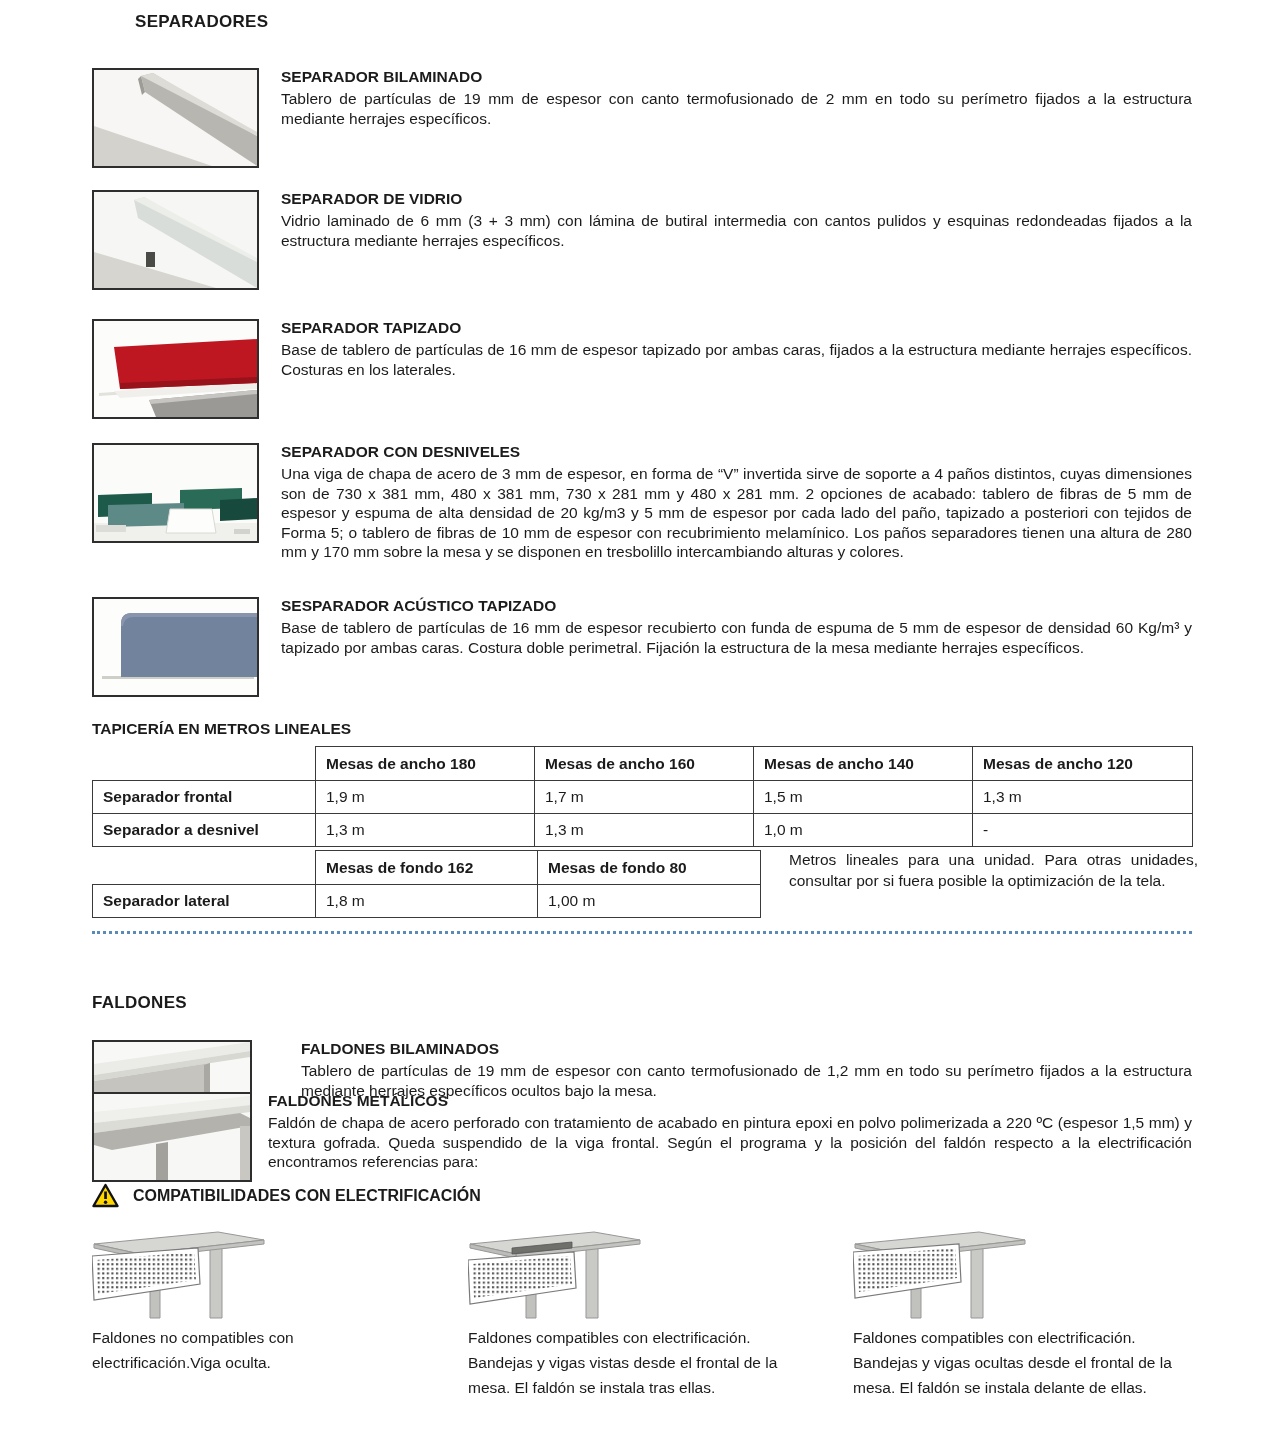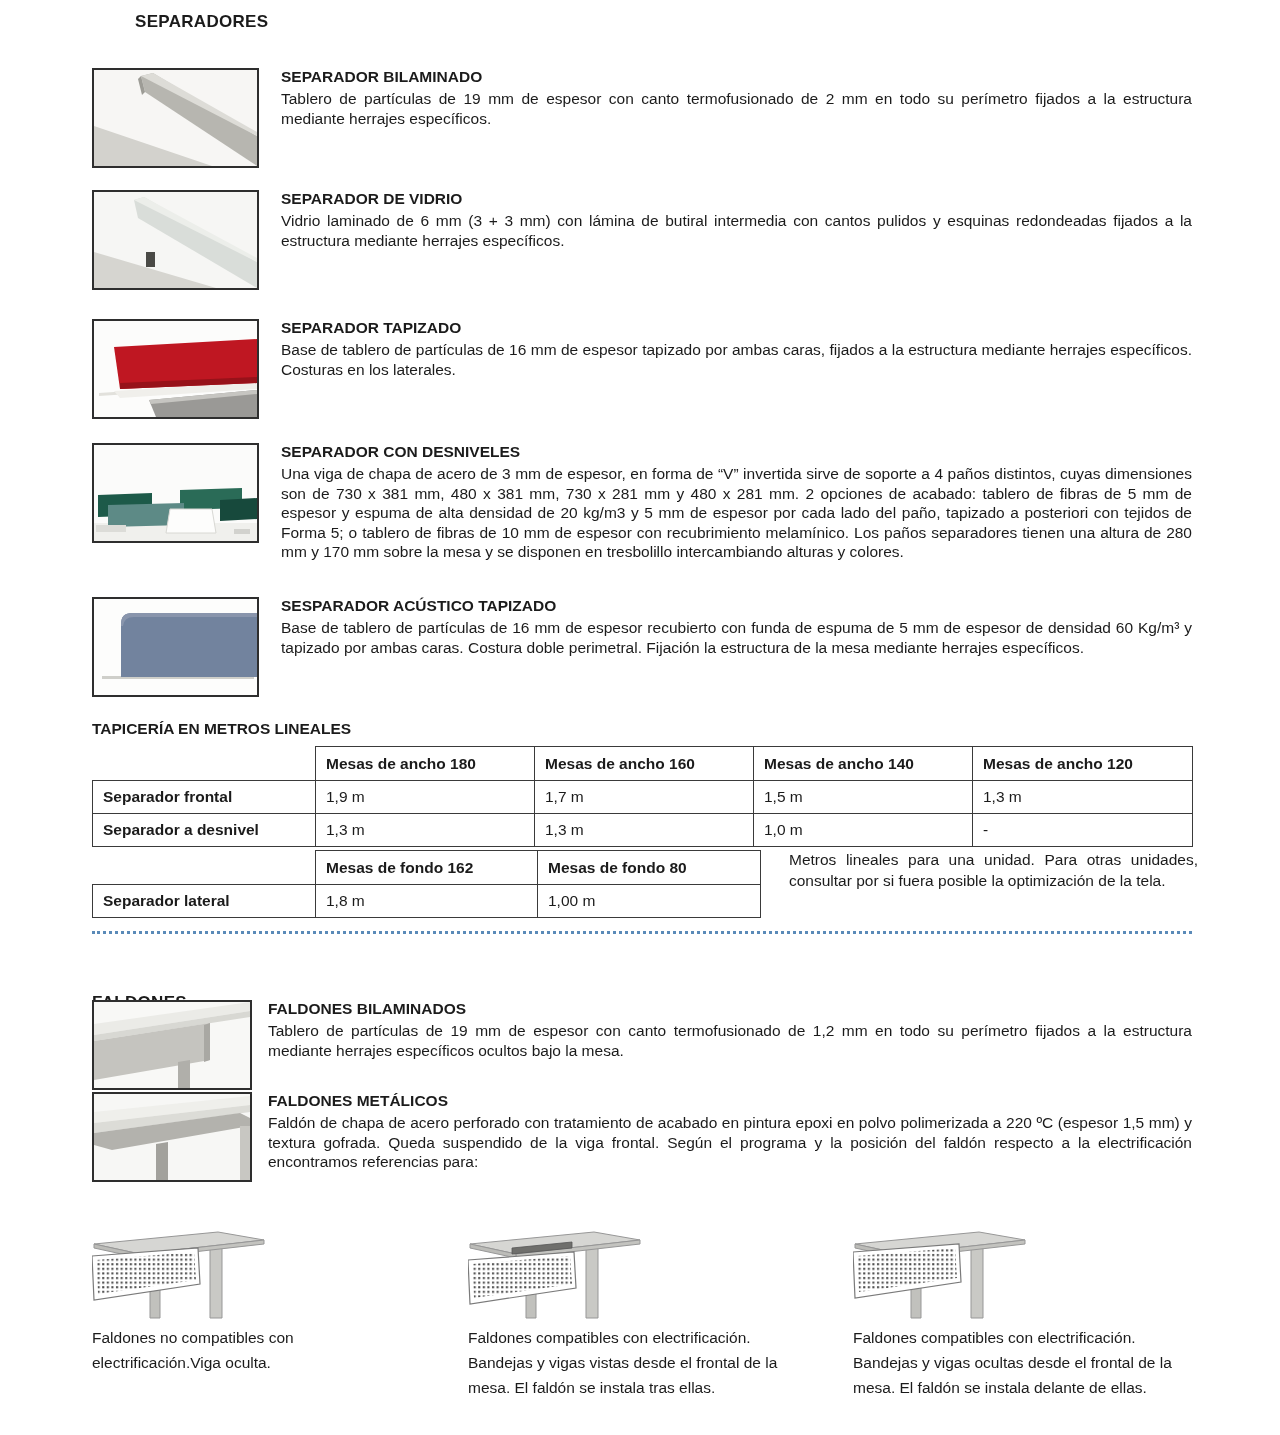--- a/index.html
+++ b/index.html
@@ -182,21 +182,21 @@
     </tr>
   </tbody>
     </table>
 
   <div class="abs note" style="left:789px; top:849px; width:409px;">Metros lineales para una unidad. Para otras unidades, consultar por si fuera posible la optimización de la tela.</div>
 
   <div class="abs divider" style="left:92px; top:931px; width:1100px;"></div>
 
   <div class="abs h-main" style="left:92px; top:946px;margin-top:47px;">FALDONES</div>
 
-  <div class="item" style="top:976px;">
+  <div class="item" style="top:1016px;gap:33px;">
     <div class="thumb thumb-f">
       <svg viewBox="0 0 156 86" preserveAspectRatio="none">
         <rect width="156" height="86" fill="#f8f8f6"></rect>
         <polygon points="0,22 156,0 156,9 0,33" fill="#ebebe7"></polygon>
         <polygon points="0,33 156,9 156,15 0,39" fill="#d8d8d3"></polygon>
         <polygon points="0,39 116,21 116,58 0,78" fill="#c5c4bf"></polygon>
         <polygon points="110,23 116,21 116,58 110,60" fill="#a9a8a3"></polygon>
         <polygon points="84,60 96,58 96,86 84,86" fill="#b0afaa"></polygon>
       </svg>
     </div>
@@ -216,20 +216,28 @@
         <polygon points="62,50 74,48 74,86 62,86" fill="#a2a19c"></polygon>
         <polygon points="146,32 156,32 156,86 146,86" fill="#c8c7c2"></polygon>
       </svg>
     </div>
     <div class="itext itext-f">
       <div class="ititle">FALDONES METÁLICOS</div>
       <p class="ibody">Faldón de chapa de acero perforado con tratamiento de acabado en pintura epoxi en polvo polimerizada a 220 ºC (espesor 1,5 mm) y textura gofrada. Queda suspendido de la viga frontal. Según el programa y la posición del faldón respecto a la electrificación encontramos referencias para:</p>
     </div>
   </div>
 
+  <div class="abs warn-row" style="left:92px; top:1183px;">
+    <svg width="27" height="25" viewBox="0 0 27 25">
+      <path d="M13.5,2 L25.5,23 L1.5,23 Z" fill="#ffd600" stroke="#111111" stroke-width="2.4" stroke-linejoin="round"></path>
+      <rect x="12.2" y="8.5" width="2.7" height="7.5" fill="#111111"></rect>
+      <circle cx="13.55" cy="19.3" r="1.7" fill="#111111"></circle>
+    </svg>
+    <span class="h-sub" style="font-size:16px;">COMPATIBILIDADES CON ELECTRIFICACIÓN</span>
+  </div>
 
   <div class="figure" style="left:92px; top:1230px;">
     <svg viewBox="0 0 175 90" preserveAspectRatio="none">
       <defs>
         <pattern id="perfA" width="4.6" height="4.6" patternUnits="userSpaceOnUse">
           <rect x="1" y="1" width="2.1" height="2.1" fill="#4f4f4f"></rect>
         </pattern>
       </defs>
       <polygon points="118,16 130,14 130,88 118,88" fill="#c9c9c5" stroke="#979797" stroke-width="1"></polygon>
       <polygon points="58,60 68,58 68,88 58,88" fill="#c1c1bd" stroke="#979797" stroke-width="1"></polygon>

